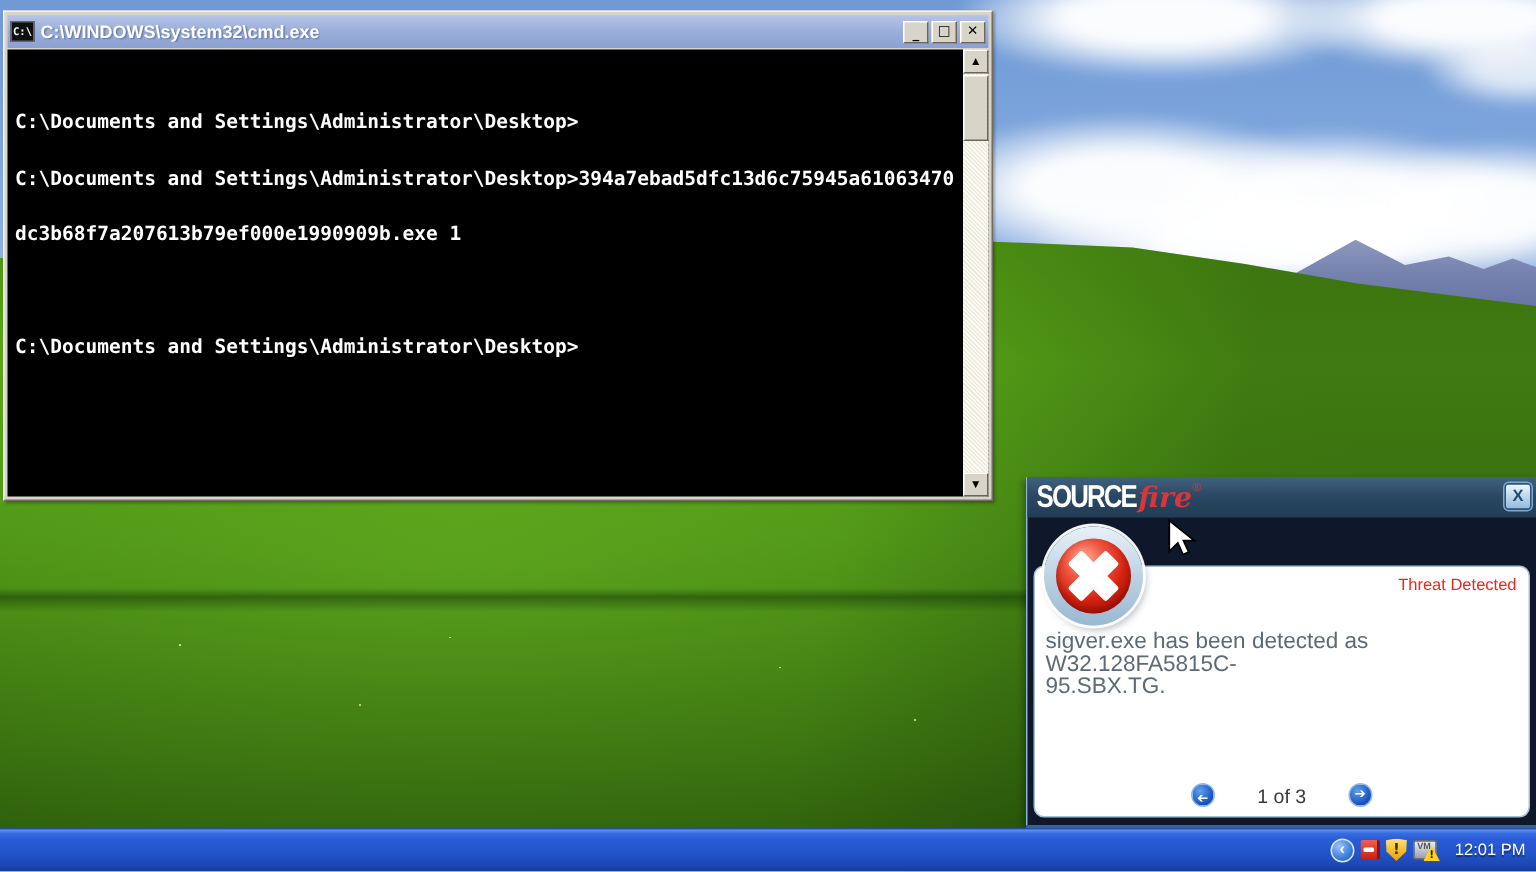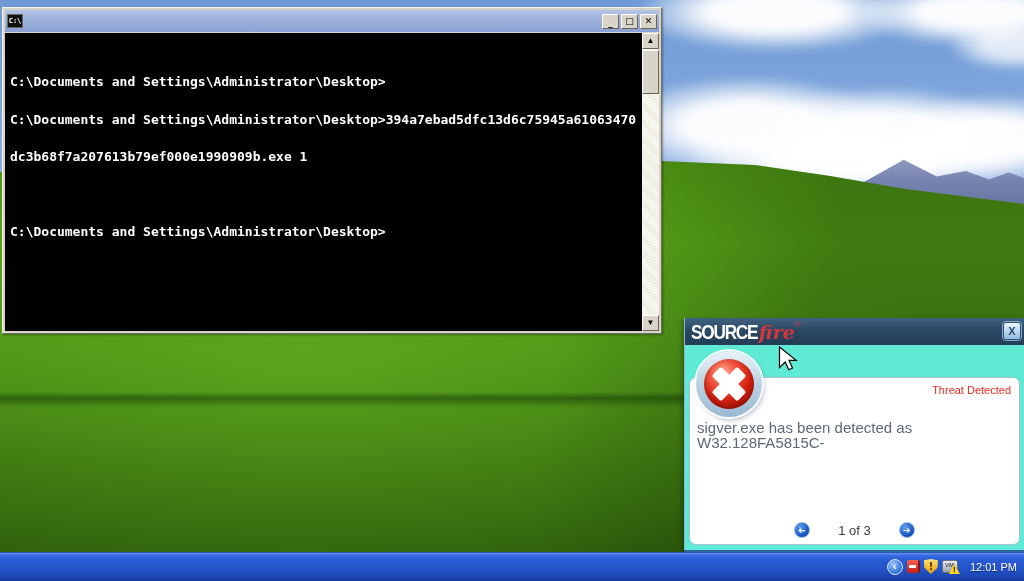--- a/index.html
+++ b/index.html
@@ -49,21 +49,21 @@
     background:#eceadb;
     background-image:repeating-linear-gradient(45deg, rgba(255,255,255,.8) 0 1px, rgba(0,0,0,0) 1px 2px); }
   .sbbtn { position:absolute; left:0; width:17px; height:16px; background:#d8d4c8;
     border:1px solid; border-color:#fff #6a665c #6a665c #fff;
     font-size:8px; line-height:14px; color:#000; text-align:center; }
   .sb-up { top:0; } .sb-down { bottom:0; }
   .sb-thumb { position:absolute; top:17px; left:0; width:17px; height:44px; background:#d8d4c8;
     border:1px solid; border-color:#fff #6a665c #6a665c #fff; }
 
   
-  .popup { position:absolute; left:684px; top:318px; width:340px; height:232px; background:#5eead4;
+  .popup { position:absolute; left:684px; top:318px; width:340px; height:232px; background:#0f172a;
     border-left:1px solid #8fb3d4; box-shadow:0 2px 0 #2f659d, -2px 2px 4px rgba(0,0,0,.3); }
   .banner { position:relative; height:27px; padding-left:6px; display:flex; align-items:center;
     background:linear-gradient(180deg,#40627f 0%,#2b4964 45%,#223c54 100%); }
   .logo { white-space:nowrap; }
   .logo-source { display:inline-block; color:#fff; font-weight:bold; font-size:21px; letter-spacing:-1.5px;
     transform:scaleX(.82); transform-origin:left center; }
   .logo-fire { display:inline-block; margin-left:-13px; color:#d8353c;
     font:italic bold 19px "DejaVu Serif", serif; }
   .logo-reg { color:#d8353c; font-size:8px; vertical-align:top; }
   .pclose { position:absolute; right:3px; top:4px; width:18px; height:18px; padding:0; cursor:default;
@@ -132,20 +132,21 @@
   <div class="cloud" style="left:615px;top:78px;width:270px;height:95px;"></div>
   <div class="cloud" style="left:760px;top:88px;width:250px;height:95px;"></div>
   <div class="cloud" style="left:890px;top:96px;width:210px;height:85px;"></div>
   <div class="cloud" style="left:690px;top:125px;width:330px;height:70px;"></div>
   <div class="mountains"></div>
   <div class="grass"></div>
 
   <div class="cmd">
     <div class="titlebar">
       <span class="cmdicon">C:\</span>
+      <span class="cmdtitle">C:\WINDOWS\system32\cmd.exe</span>
       <span class="winbtns">
         <button class="wbtn min">_</button>
         <button class="wbtn">□</button>
         <button class="wbtn">✕</button>
       </span>
     </div>
     <div class="console">
       <div class="console-text">
         <div class="cline">C:\Documents and Settings\Administrator\Desktop&gt;</div>
         <div class="cline">C:\Documents and Settings\Administrator\Desktop&gt;394a7ebad5dfc13d6c75945a61063470</div>
@@ -163,20 +164,21 @@
 
   <div class="popup">
     <div class="banner">
       <span class="logo"><span class="logo-source">SOURCE</span><span class="logo-fire">fire</span><span class="logo-reg">®</span></span>
       <button class="pclose">X</button>
     </div>
     <div class="panel">
       <div class="threat">Threat Detected</div>
       <div class="msg">
         <div>sigver.exe has been detected as W32.128FA5815C-</div>
+        <div>95.SBX.TG.</div>
       </div>
       <div class="pager">
         <button class="navbtn">
             <span class="arr flip">➔</span>
           </button>
         <span class="pagelabel">1 of 3</span>
         <button class="navbtn">
             <span class="arr">➔</span>
           </button>
       </div>

